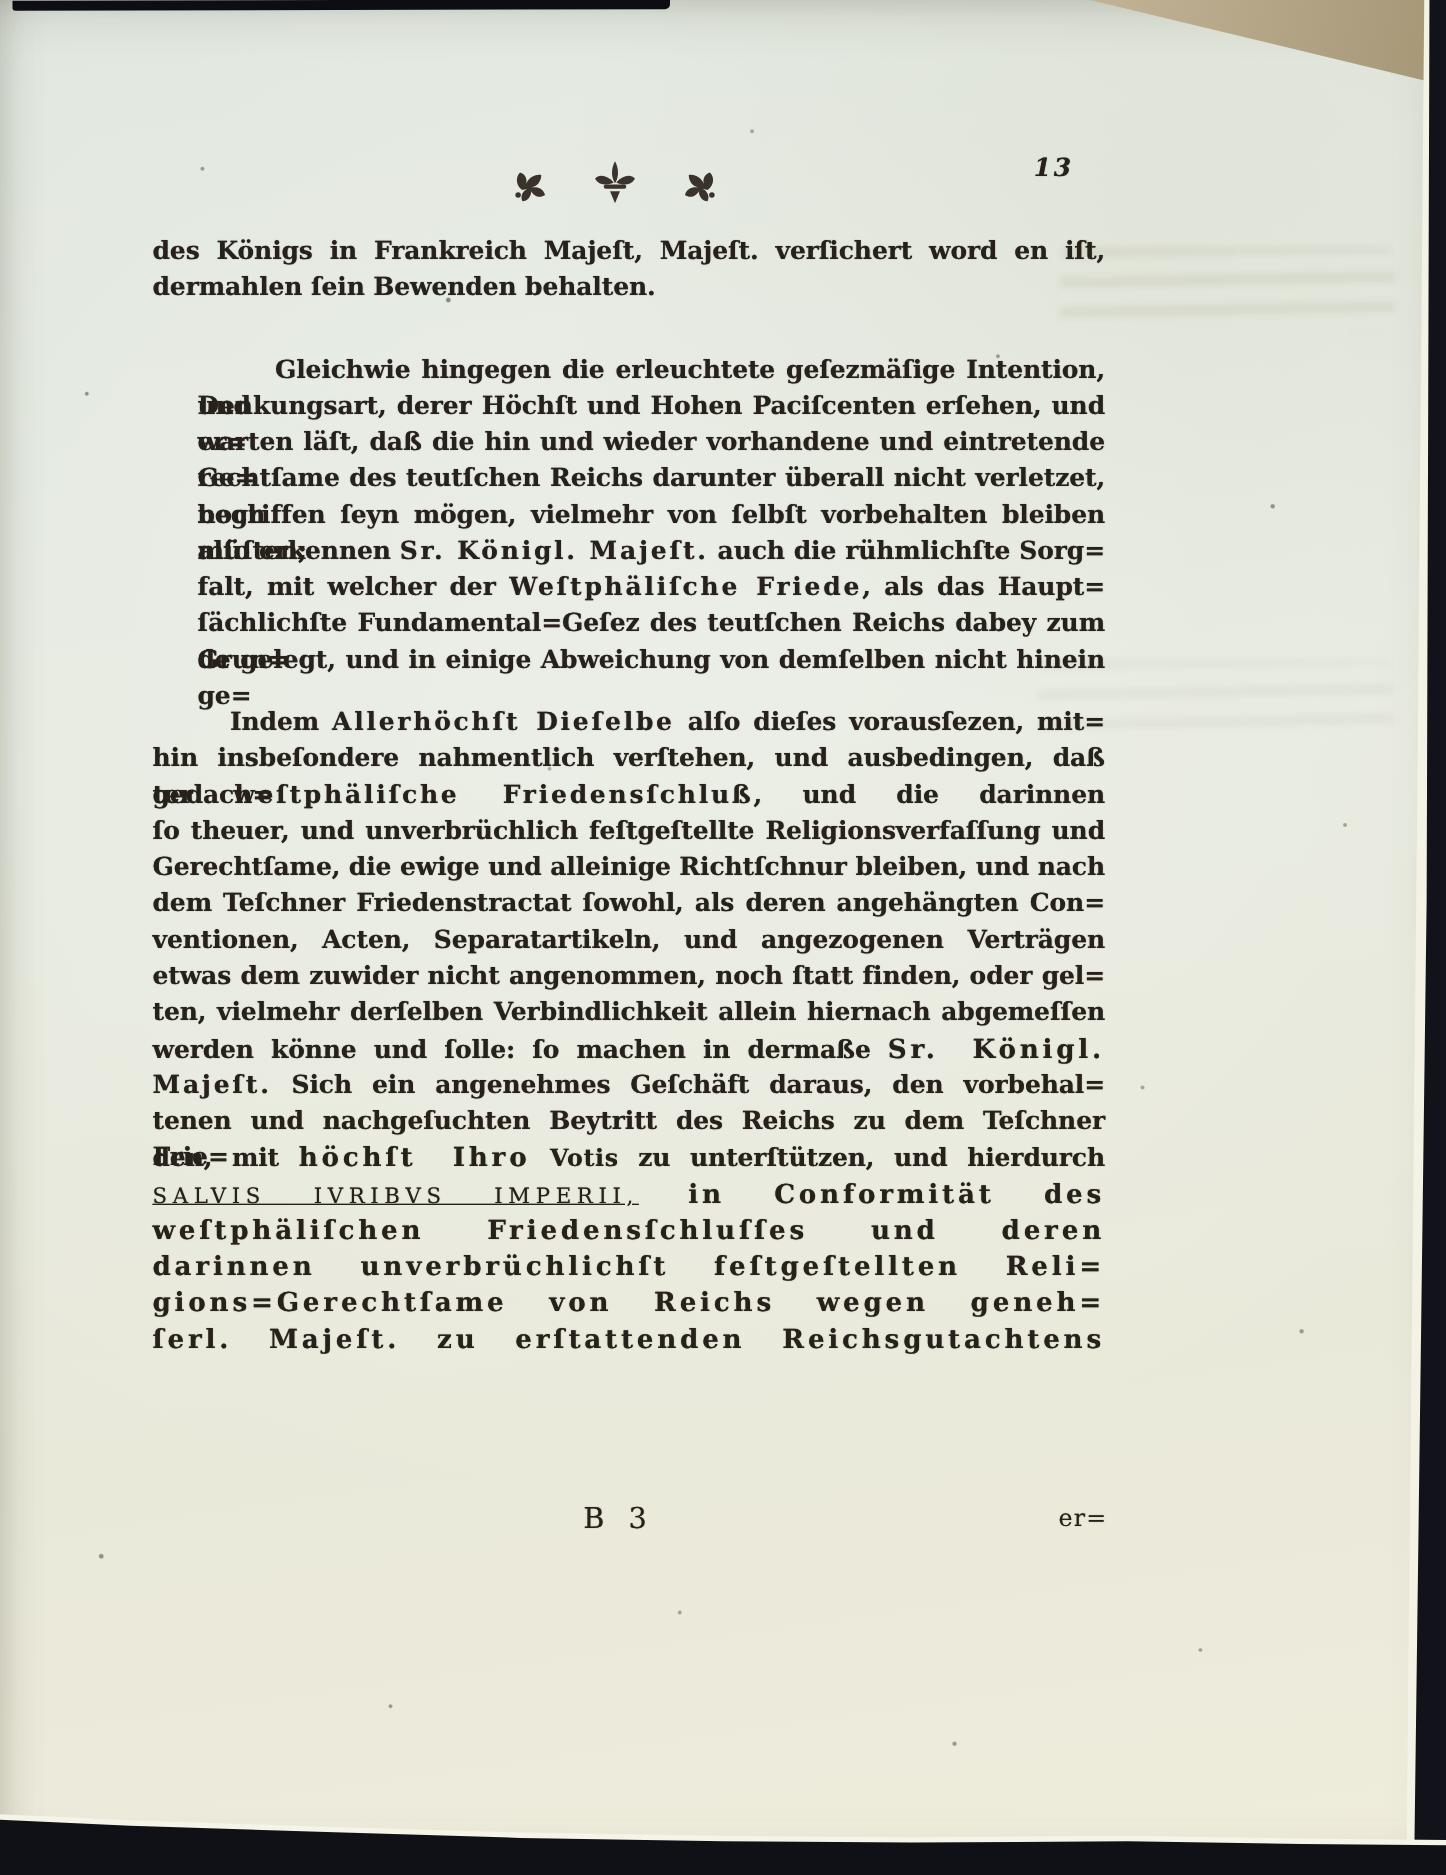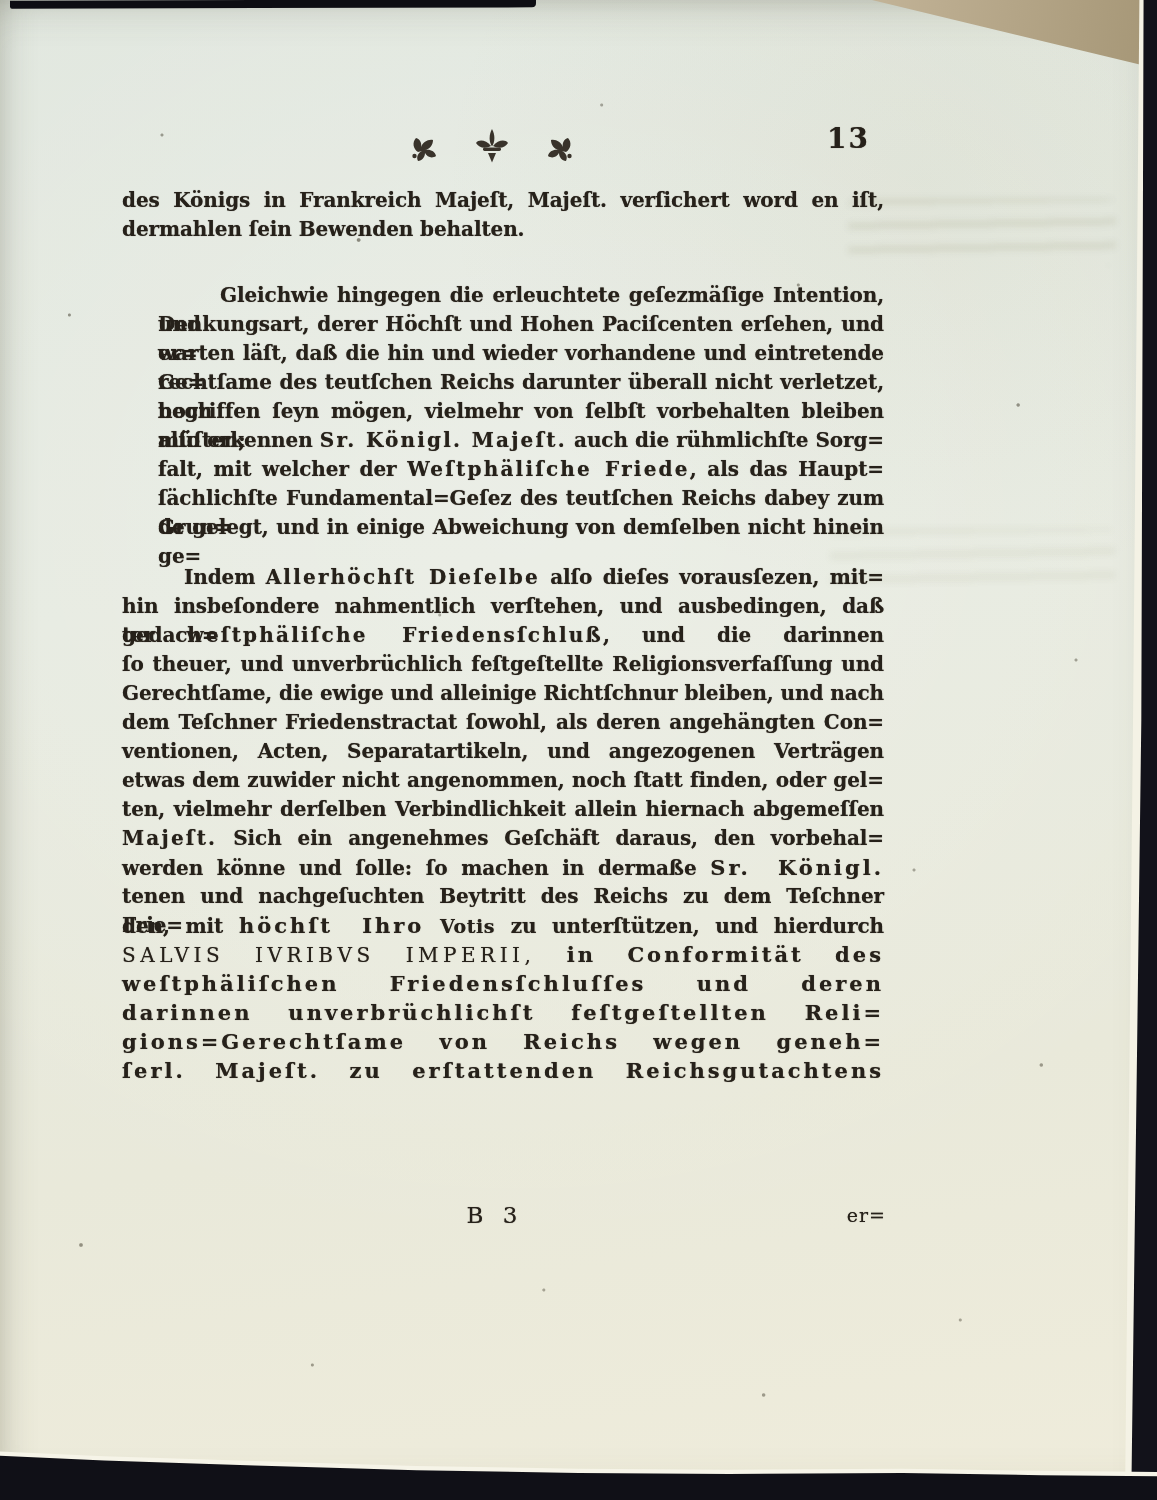--- a/index.html
+++ b/index.html
@@ -46,36 +46,36 @@
   .smudge{position:absolute;pointer-events:none;border-radius:8px;filter:blur(3px);}
   .smudge-1{left:848px;top:198px;width:268px;height:68px;opacity:.75;
     background:repeating-linear-gradient(179deg, rgba(125,125,88,.16) 0 8px, rgba(125,125,88,0) 8px 24px);}
   .smudge-2{left:830px;top:528px;width:285px;height:64px;opacity:.6;
     background:repeating-linear-gradient(179deg, rgba(125,125,88,.13) 0 8px, rgba(125,125,88,0) 8px 24px);}
 
   
   .ink{color:#26211a;text-shadow:0 0 .8px rgba(45,35,25,.65);}
   .page-head{position:absolute;left:122px;top:118px;width:762px;height:50px;}
   .ornament{position:absolute;left:286px;top:8px;fill:#2b241c;opacity:.92;}
-  .pagenum{position:absolute;left:705px;top:4px;font-size:28px;font-weight:bold;letter-spacing:2px;}
+  .pagenum{position:absolute;left:705px;top:4px;font-size:20px;font-weight:bold;letter-spacing:2px;font-style:italic;}
 
   .text-block{
     position:absolute;left:122px;top:186px;width:762px;
     font-size:20px;font-weight:bold;line-height:29px;letter-spacing:-0.1px;
   }
   .para{margin:0;}
   .para-1{margin-bottom:37px;}
   .para-2{margin-bottom:21px;margin-left:36px;}
   .line{height:29px;}
   .line.just{text-align:justify;text-align-last:justify;}
   .line.indent{text-indent:62px;}
   .s-n{}
   .s-sp{letter-spacing:2.2px;}
   .s-spb{letter-spacing:3px;word-spacing:10px;font-size:21px;}
-  .s-lat{font-weight:normal;font-size:20px;letter-spacing:4.5px;word-spacing:9px;}
+  .s-lat{font-weight:normal;font-size:17px;letter-spacing:4.5px;word-spacing:9px;text-decoration:underline;}
   .s-ant{font-weight:bold;font-size:19px;letter-spacing:.5px;}
 
   .page-foot{position:absolute;left:122px;top:1158px;width:762px;height:30px;font-weight:normal;margin-top:44px;}
   .sig{position:absolute;left:50%;transform:translateX(-50%);margin-left:-8px;font-size:23px;letter-spacing:6px;}
   .catch{position:absolute;right:-2px;top:2px;font-size:19px;letter-spacing:1px;text-align:center;}
 
   
   .top-bar{position:absolute;left:10px;top:0;width:526px;height:8px;background:#0d0d13;
     border-radius:0 0 4px 2px;transform:rotate(-.15deg);}
   .corner-fold{position:absolute;top:0;right:10px;width:275px;height:72px;
@@ -144,22 +144,22 @@
         <div class="para para-3">
           <div class="line just indent"><span class="s-n">Indem </span><span class="s-sp">Allerhöchſt Dieſelbe</span><span class="s-n"> alſo dieſes vorausſezen, mit=</span></div>
           <div class="line just"><span class="s-n">hin insbeſondere nahmentlich verſtehen, und ausbedingen, daß gedach=</span></div>
           <div class="line just"><span class="s-n">ter </span><span class="s-sp">weſtphäliſche Friedensſchluß</span><span class="s-n">, und die darinnen</span></div>
           <div class="line just"><span class="s-n">ſo theuer, und unverbrüchlich feſtgeſtellte Religionsverfaſſung und</span></div>
           <div class="line just"><span class="s-n">Gerechtſame, die ewige und alleinige Richtſchnur bleiben, und nach</span></div>
           <div class="line just"><span class="s-n">dem Teſchner Friedenstractat ſowohl, als deren angehängten Con=</span></div>
           <div class="line just"><span class="s-n">ventionen, Acten, Separatartikeln, und angezogenen Verträgen</span></div>
           <div class="line just"><span class="s-n">etwas dem zuwider nicht angenommen, noch ſtatt finden, oder gel=</span></div>
           <div class="line just"><span class="s-n">ten, vielmehr derſelben Verbindlichkeit allein hiernach abgemeſſen</span></div>
+          <div class="line just"><span class="s-n">werden könne und ſolle: ſo machen in dermaße </span><span class="s-spb">Sr. Königl.</span></div>
           <div class="line just"><span class="s-sp">Majeſt.</span><span class="s-n"> Sich ein angenehmes Geſchäft daraus, den vorbehal=</span></div>
-          <div class="line just"><span class="s-n">werden könne und ſolle: ſo machen in dermaße </span><span class="s-spb">Sr. Königl.</span></div>
           <div class="line just"><span class="s-n">tenen und nachgeſuchten Beytritt des Reichs zu dem Teſchner Frie=</span></div>
           <div class="line just"><span class="s-n">den, mit </span><span class="s-spb">höchſt Ihro</span><span class="s-n"> </span><span class="s-ant">Votis</span><span class="s-n"> zu unterſtützen, und hierdurch</span></div>
           <div class="line just"><span class="s-lat">SALVIS IVRIBVS IMPERII,</span><span class="s-spb"> in Conformität des</span></div>
           <div class="line just"><span class="s-spb">weſtphäliſchen Friedensſchluſſes und deren</span></div>
           <div class="line just"><span class="s-spb">darinnen unverbrüchlichſt feſtgeſtellten Reli=</span></div>
           <div class="line just"><span class="s-spb">gions=Gerechtſame von Reichs wegen geneh=</span></div>
           <div class="line just"><span class="s-spb">ſerl. Majeſt. zu erſtattenden Reichsgutachtens</span></div>
         </div>
       </main>
 

